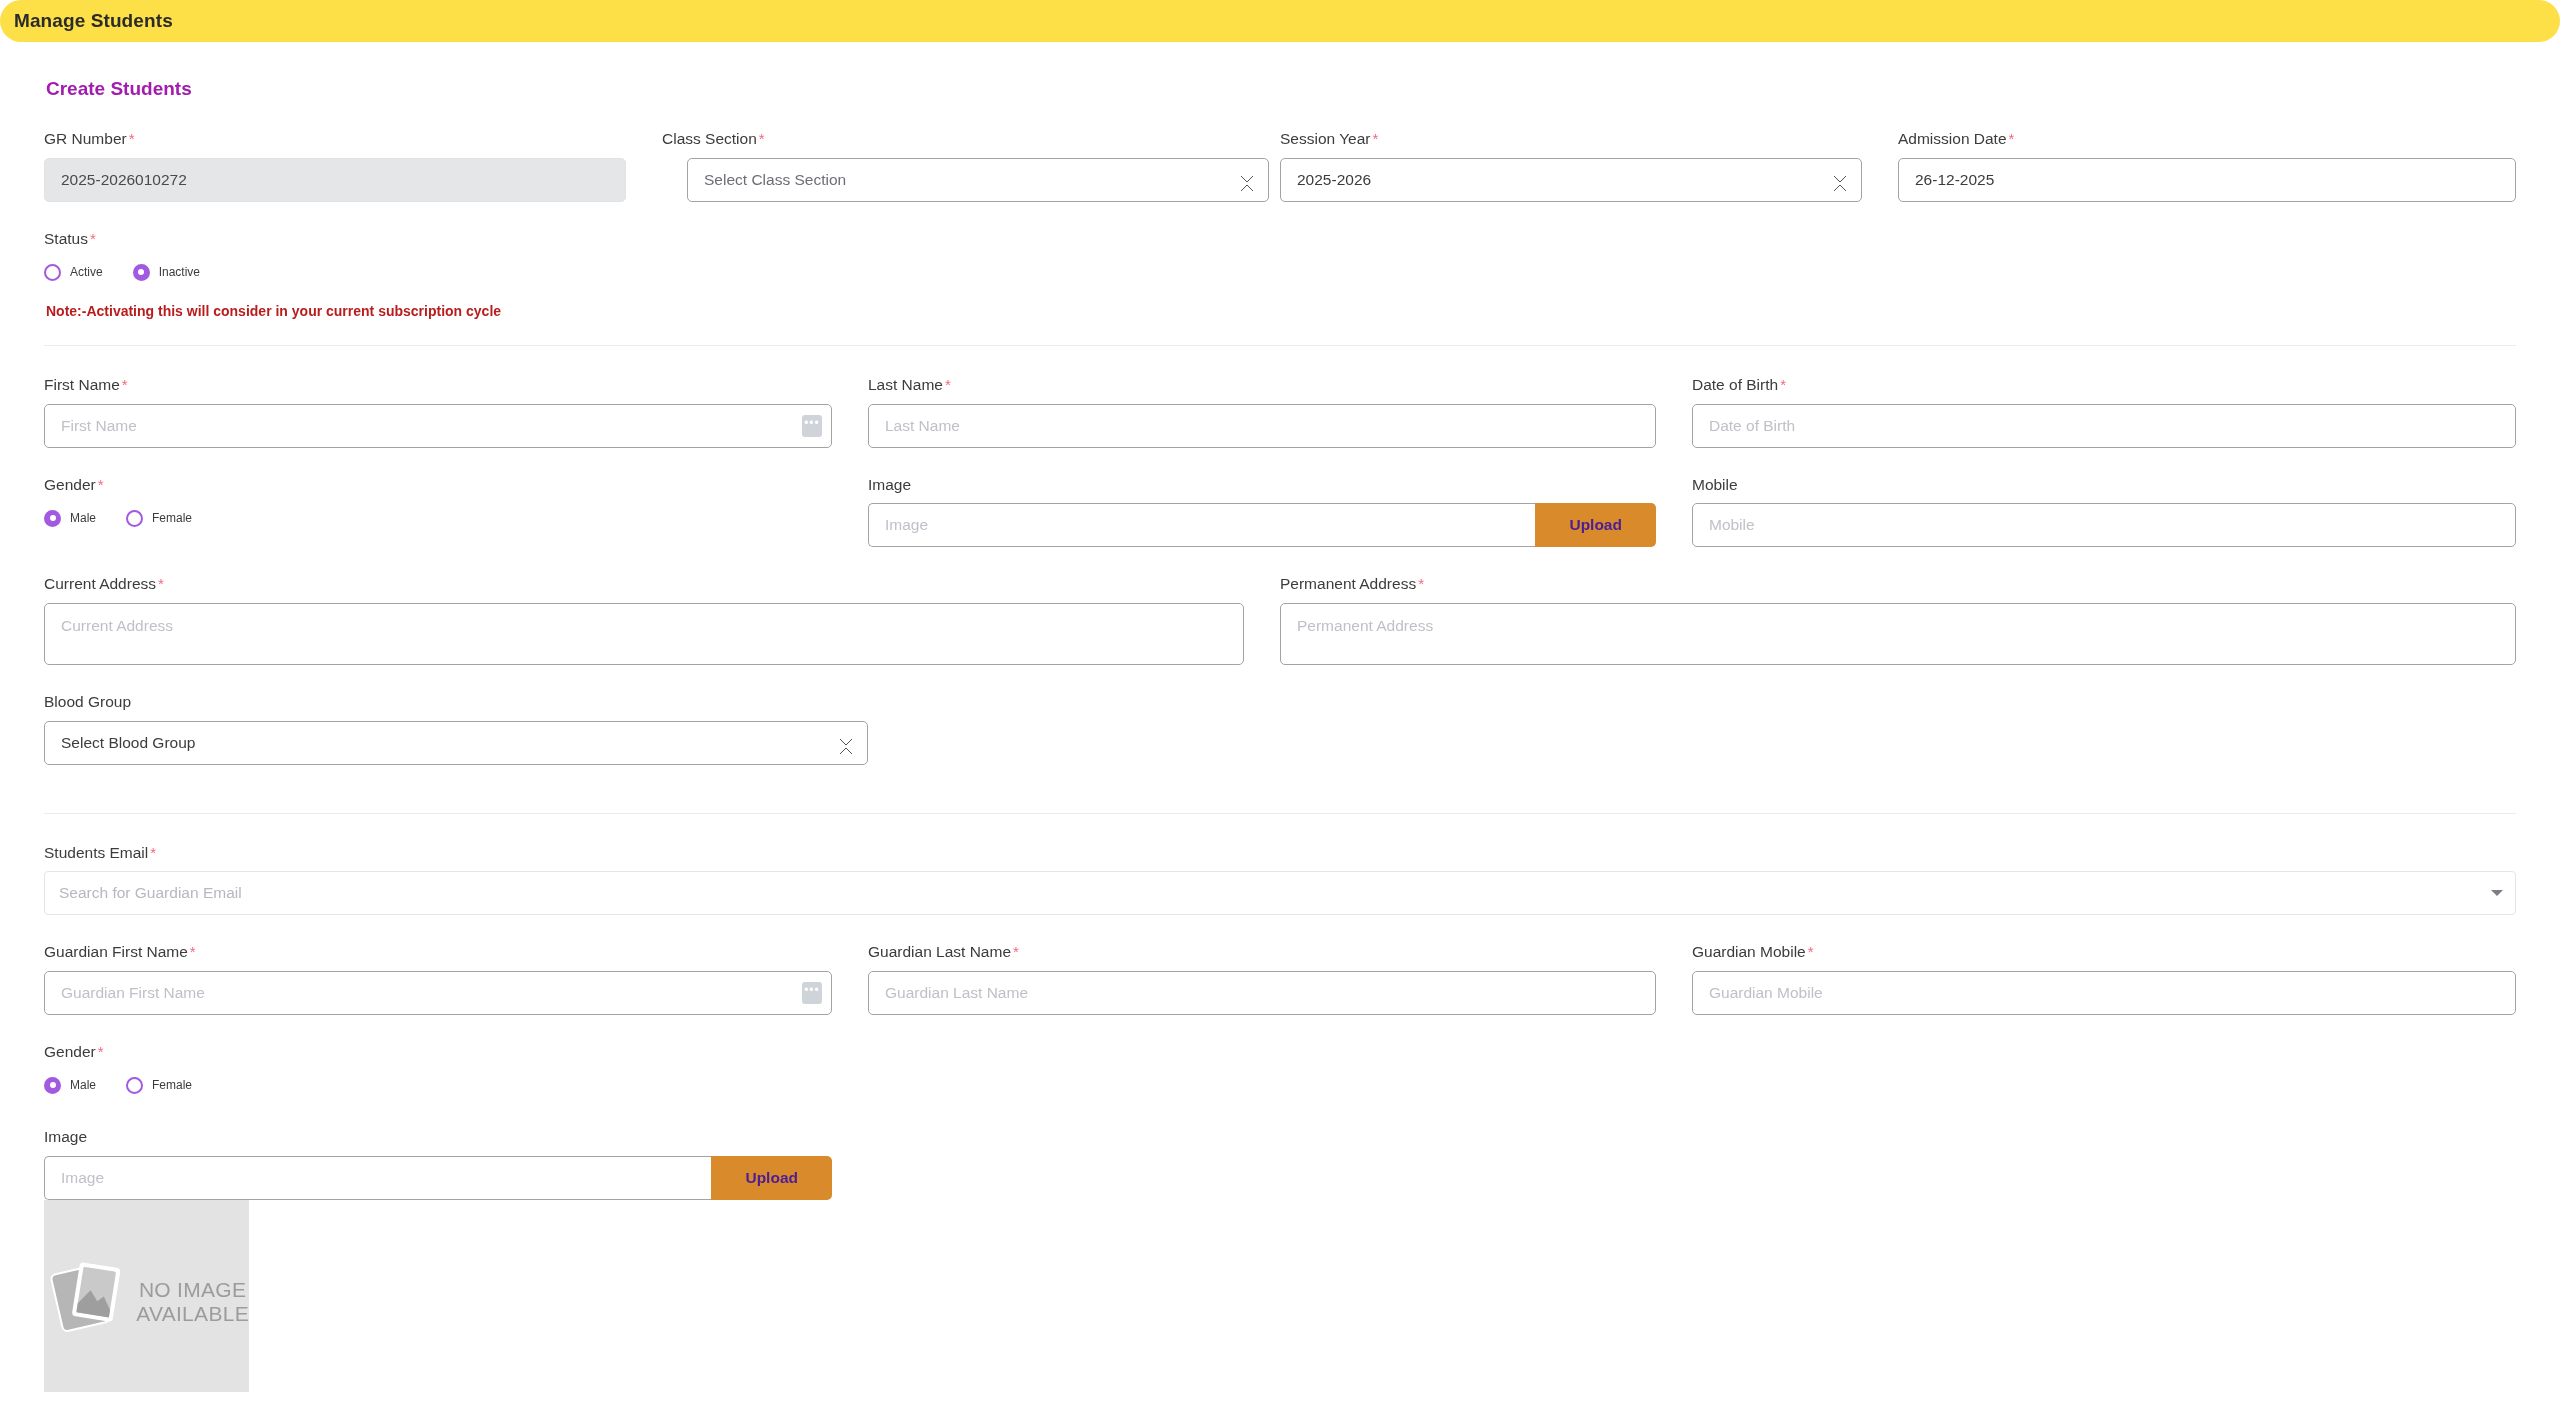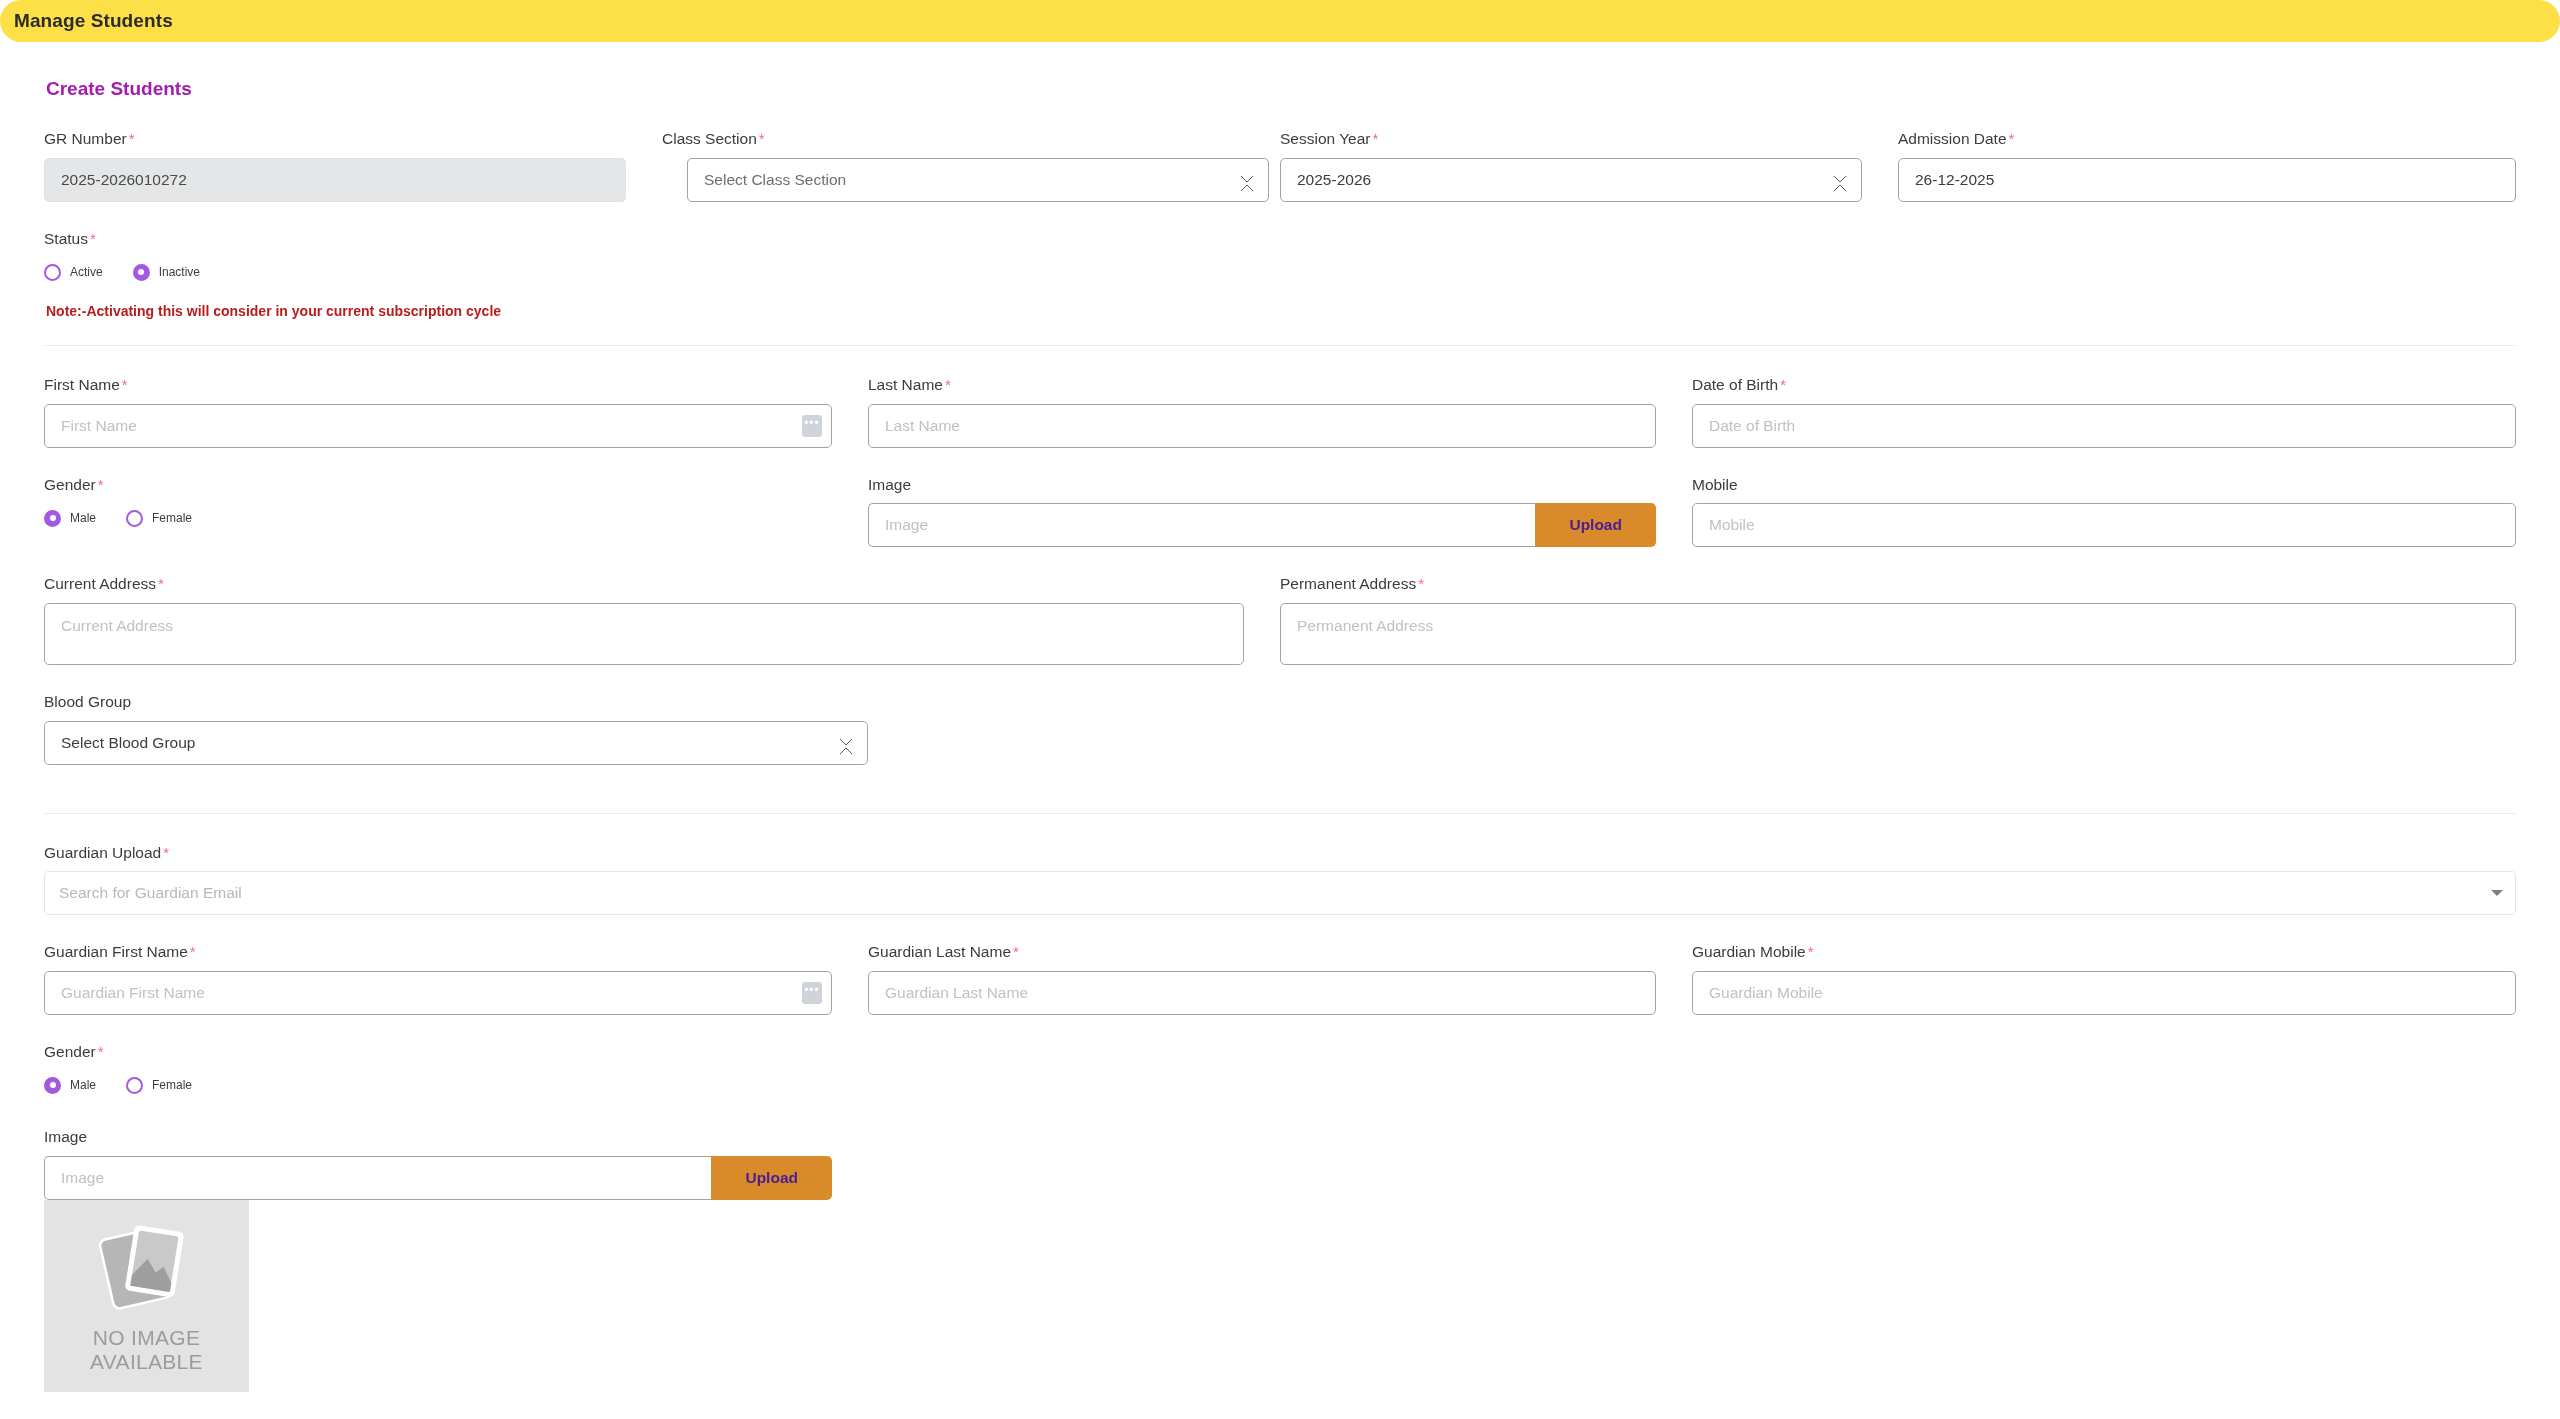--- a/index.html
+++ b/index.html
@@ -213,21 +213,20 @@
     border-right: 6px solid transparent;
     border-top: 6px solid #7d7d85;
   }
 
   
   .noimg {
     width: 205px;
     height: 192px;
     background: #e3e3e3;
     display: flex;
-    flex-direction: column;
     align-items: center;
     justify-content: center;
     margin-top: 0;
   }
   .noimg-txt {
     text-align: center;
     color: #9c9c9c;
     font-size: 21px;
     font-weight: 400;
     line-height: 1.14;
@@ -419,21 +418,21 @@
         </div>
       </div>
     </div>
 
     <hr class="div">
 
     <div class="row">
       <div class="col c1">
         <div class="field">
           <label class="lbl">
-            <span>Guardian Upload</span><span class="req">*</span>
+            <span>Students Email</span><span class="req">*</span>
           </label>
           <div class="searchsel">
             <span class="ph">Search for Guardian Email</span>
             <span class="caret"></span>
           </div>
         </div>
       </div>
     </div>
 
     <div class="row">

